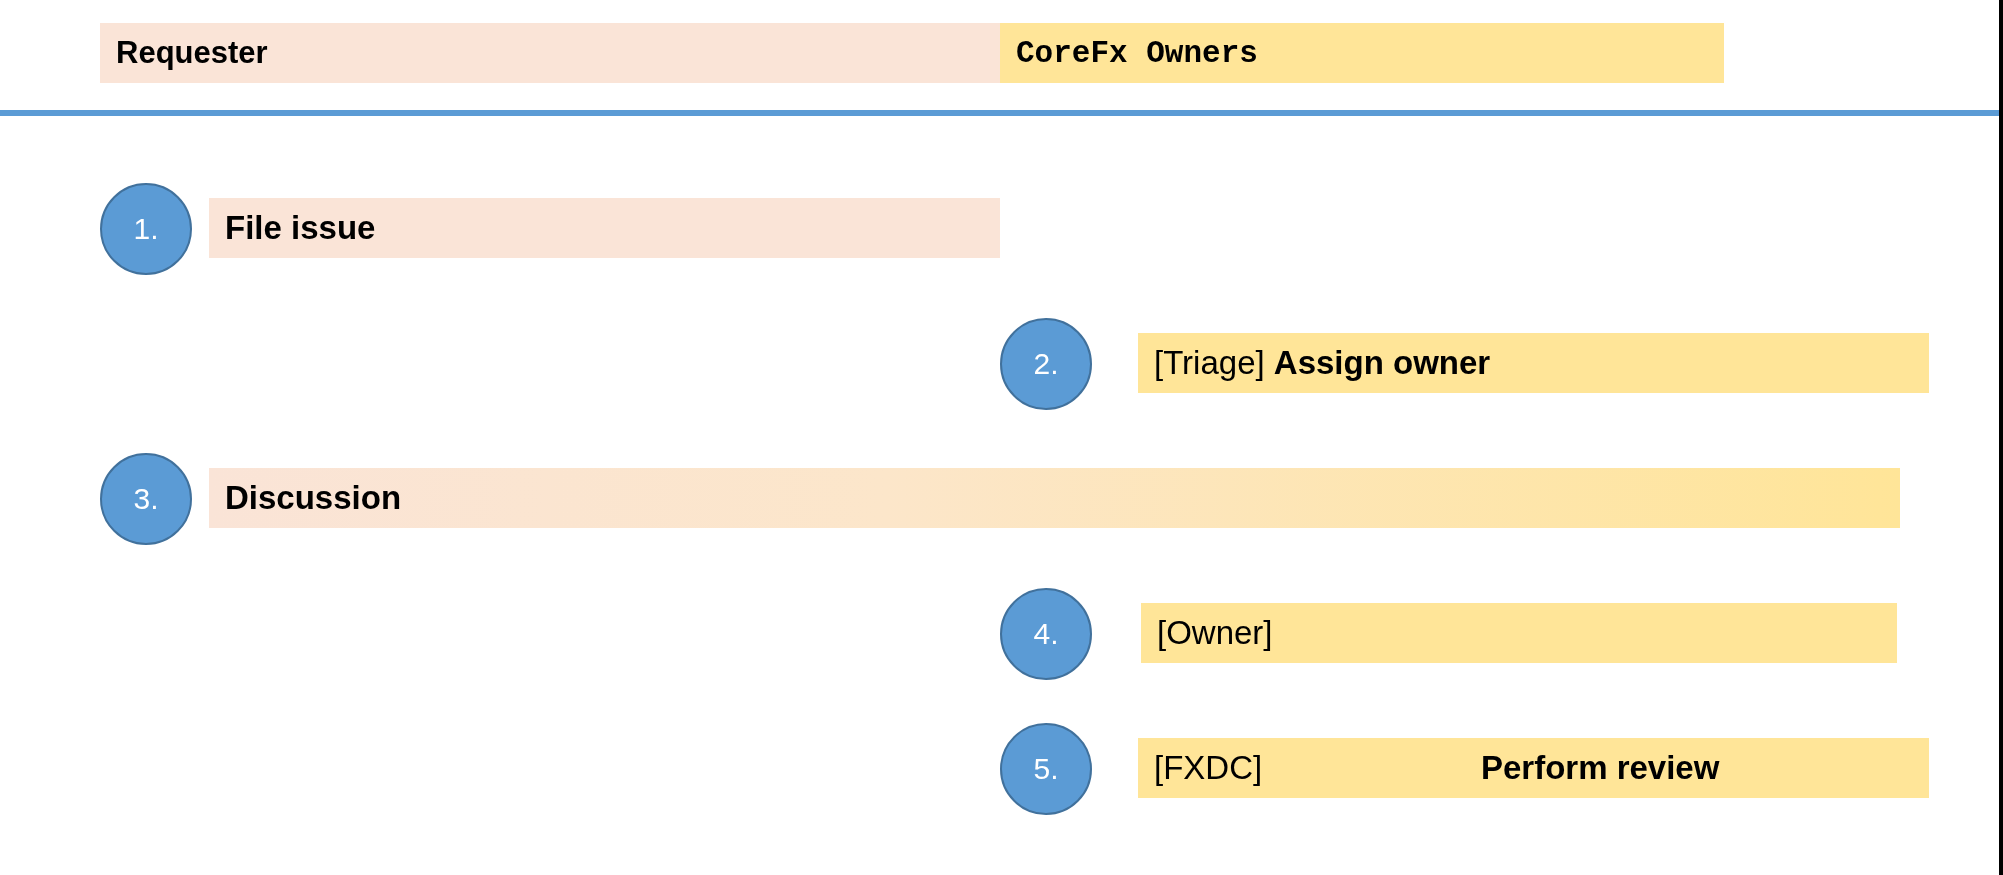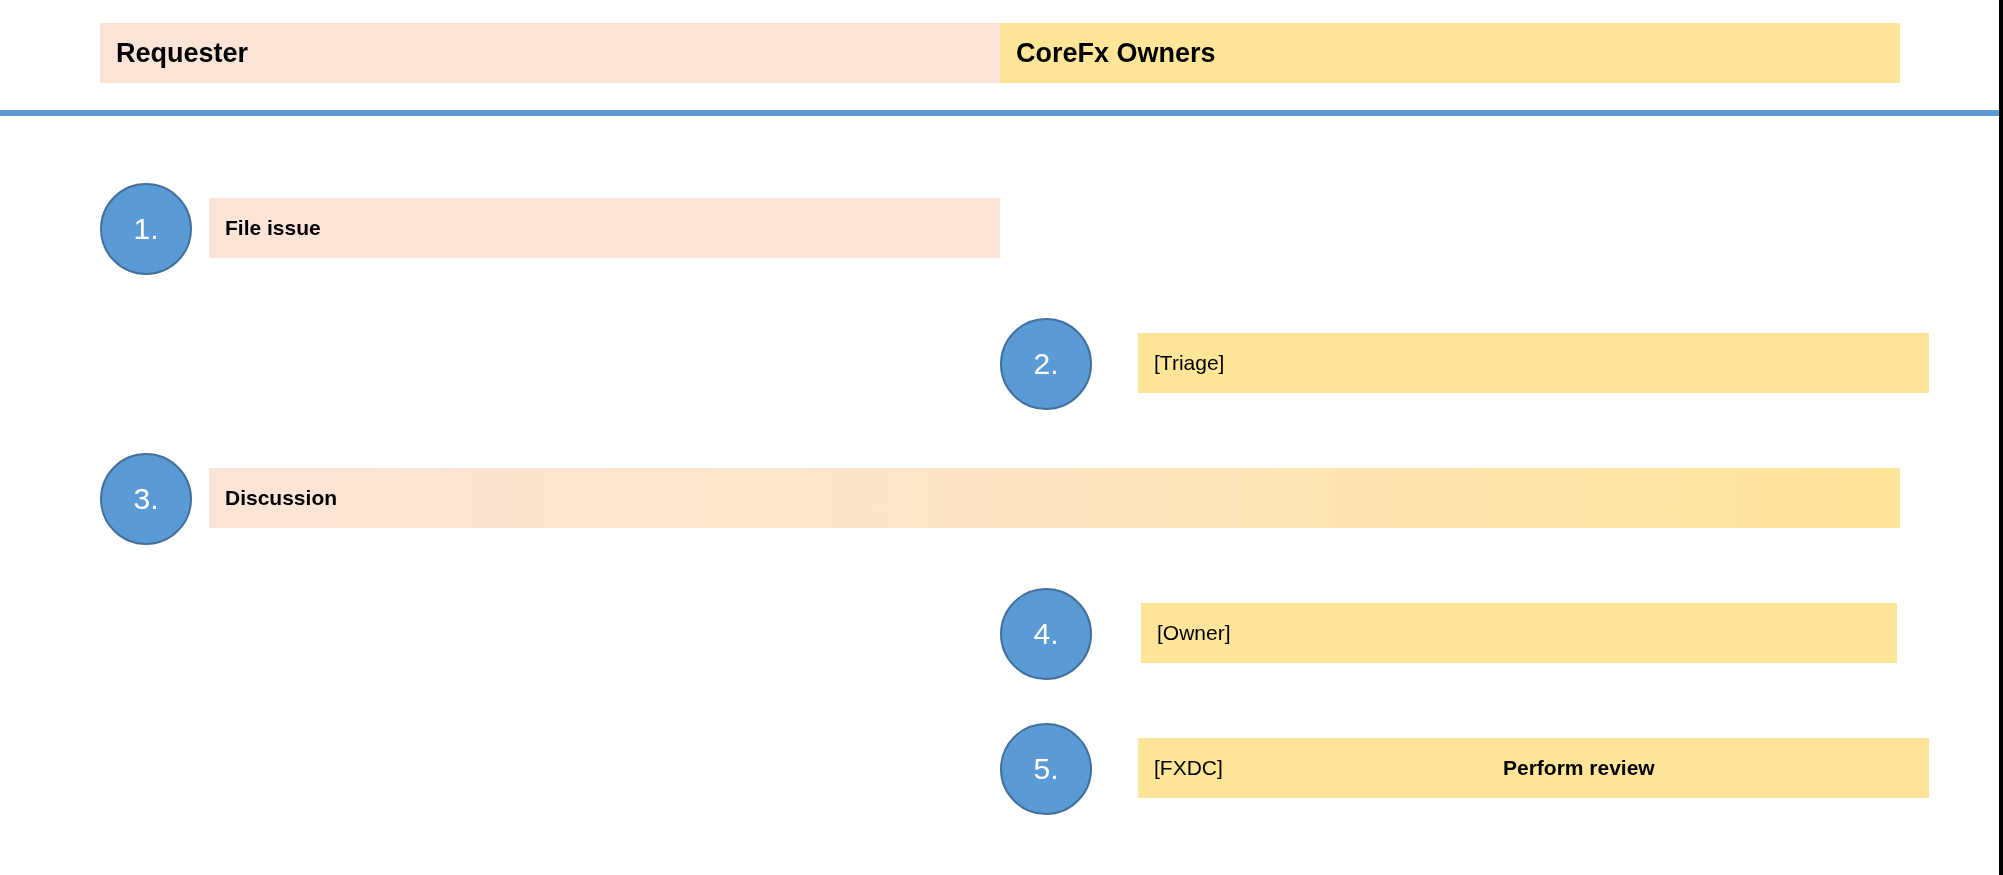--- a/index.html
+++ b/index.html
@@ -5,35 +5,35 @@
     html, body { margin:0; padding:0; }
     body {
       width:2003px; height:875px; position:relative; overflow:hidden;
       background:#ffffff;
       font-family: "Liberation Sans", "DejaVu Sans", sans-serif;
       color:#000;
     }
     .abs { position:absolute; }
     .header {
       top:23px; height:60px; display:flex; align-items:center;
-      font-weight:bold; font-size:27px; box-sizing:border-box; padding-left:16px;
+      font-weight:bold; font-size:31px; box-sizing:border-box; padding-left:16px;
     }
     .h-req { left:100px; width:900px; background:#FAE4D7; }
-    .h-own { left:1000px; width:900px; background:#FFE598; }
+    .h-own { left:1000px; width:724px; background:#FFE598;font-family:Liberation Mono, monospace; }
     .rule { left:0; top:110px; width:2000px; height:6px; background:#5B9BD5; }
     .vbar { left:1999px; top:0; width:4px; height:875px; background:#000; }
     .circle {
       width:88px; height:88px; border-radius:50%;
       background:#5B9BD5; border:2px solid #41719C;
       color:#fff; font-size:30px;
       display:flex; align-items:center; justify-content:center;
     }
     .bar {
       height:60px; display:flex; align-items:center; box-sizing:border-box;
-      padding-left:16px; font-size:21px; white-space:pre;
+      padding-left:16px; font-size:33px; white-space:pre;
     }
     .bar b { font-weight:bold; }
     .req { background:#FAE4D7; }
     .own { background:#FFE598;margin-left:29px; }
     .grad { background:linear-gradient(to right, #FAE4D7 0%, #FCE6CA 40%, #FFE598 100%); }
   </style>
 </head>
 <body>
 
 <div class="abs header h-req">
@@ -49,21 +49,21 @@
   <span>1.</span>
 </div>
 <div class="abs bar req" style="left:209px; top:198px; width:791px;">
   <span></span><b>File issue</b>
 </div>
 
 <div class="abs circle" style="left:1000px; top:318px;">
   <span>2.</span>
 </div>
 <div class="abs bar own" style="left:1109px; top:333px; width:791px;">
-  <span>[Triage] </span><span></span>
+  <span>[Triage] </span><b>Assign owner</b><span></span>
 </div>
 
 <div class="abs circle" style="left:100px; top:453px;">
   <span>3.</span>
 </div>
 <div class="abs bar grad" style="left:209px; top:468px; width:1691px;">
   <span></span><b>Discussion</b><span></span>
 </div>
 
 <div class="abs circle" style="left:1000px; top:588px;">

